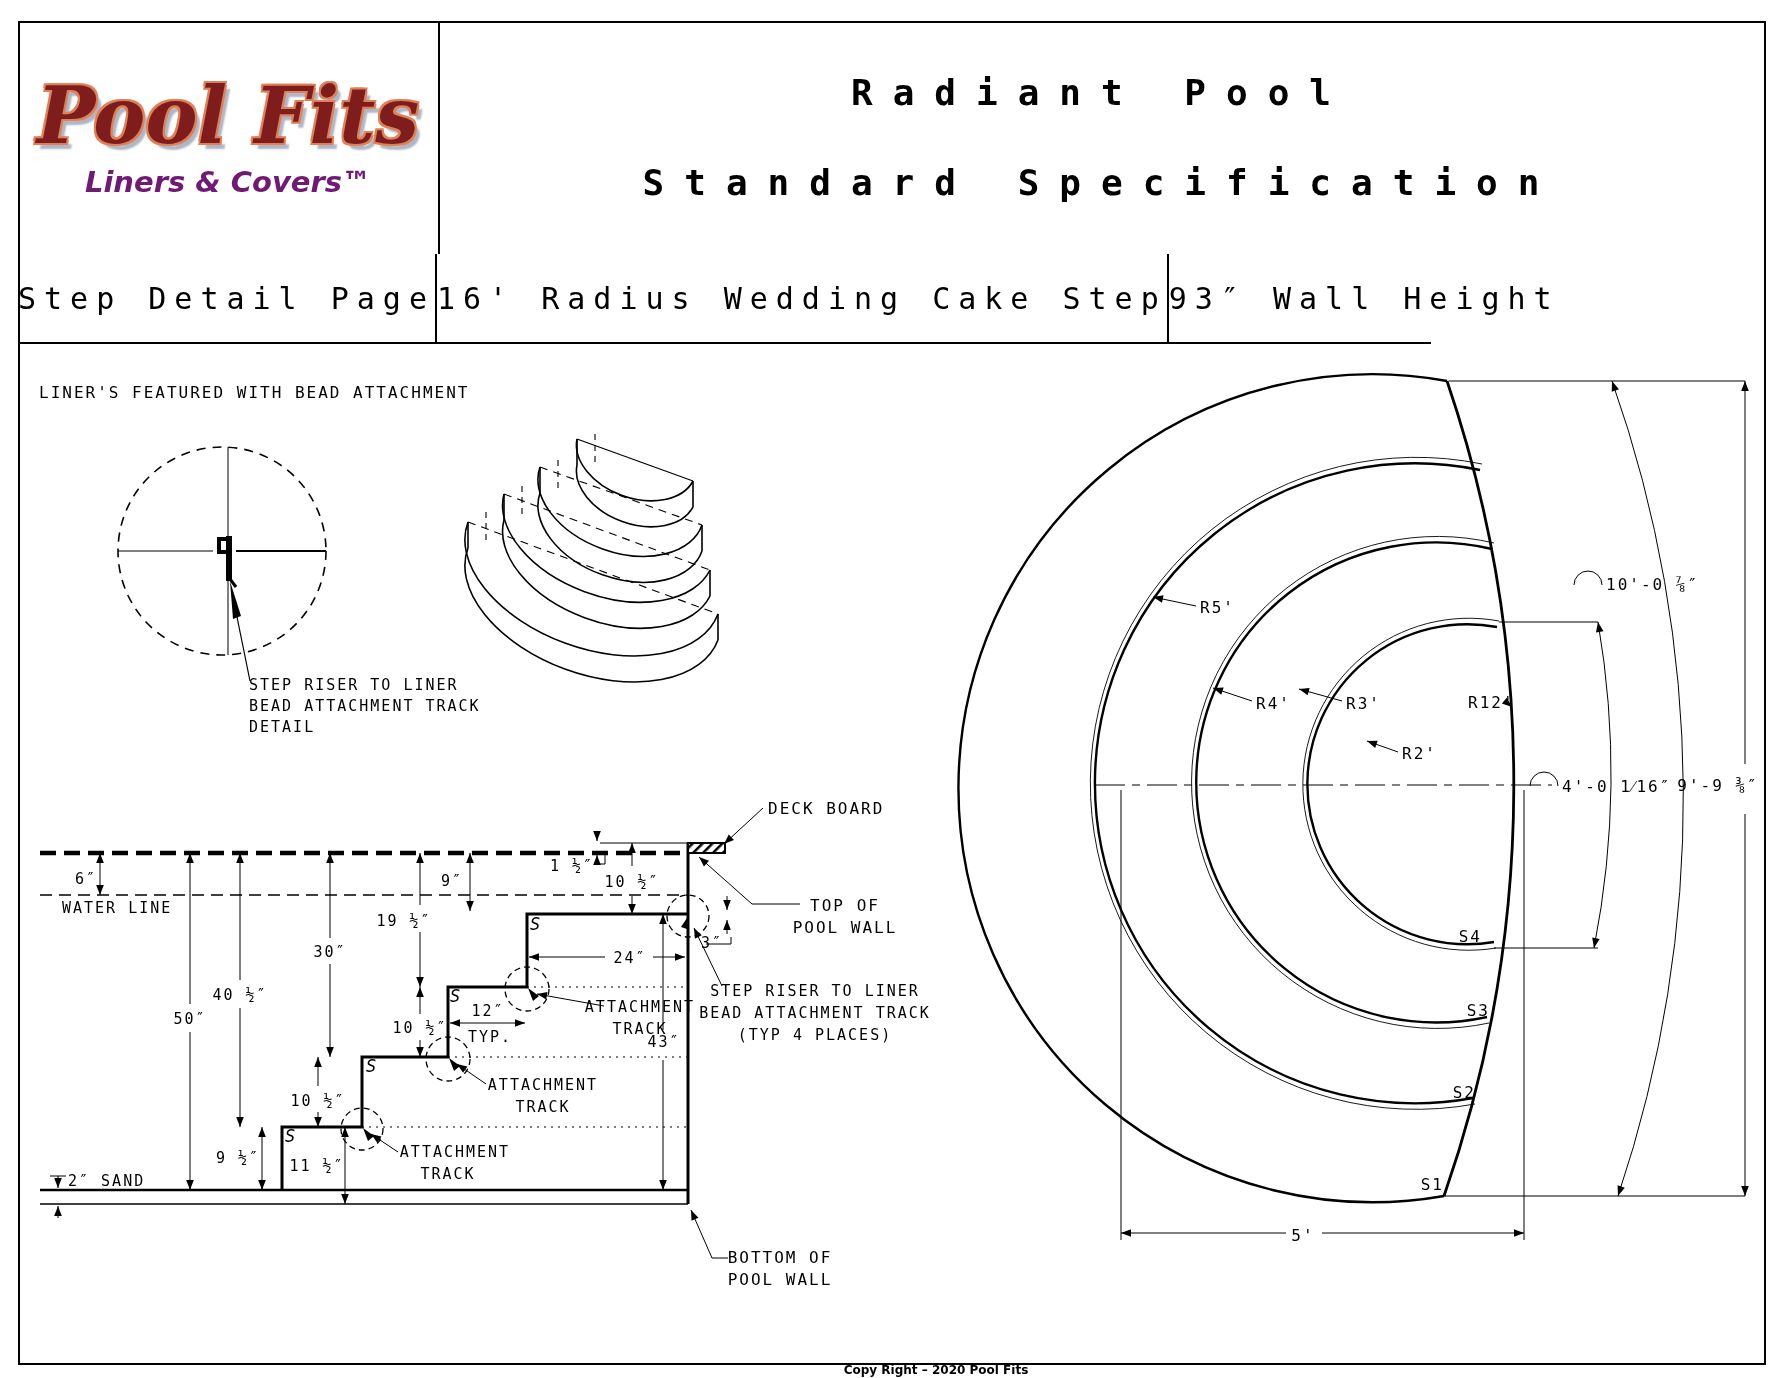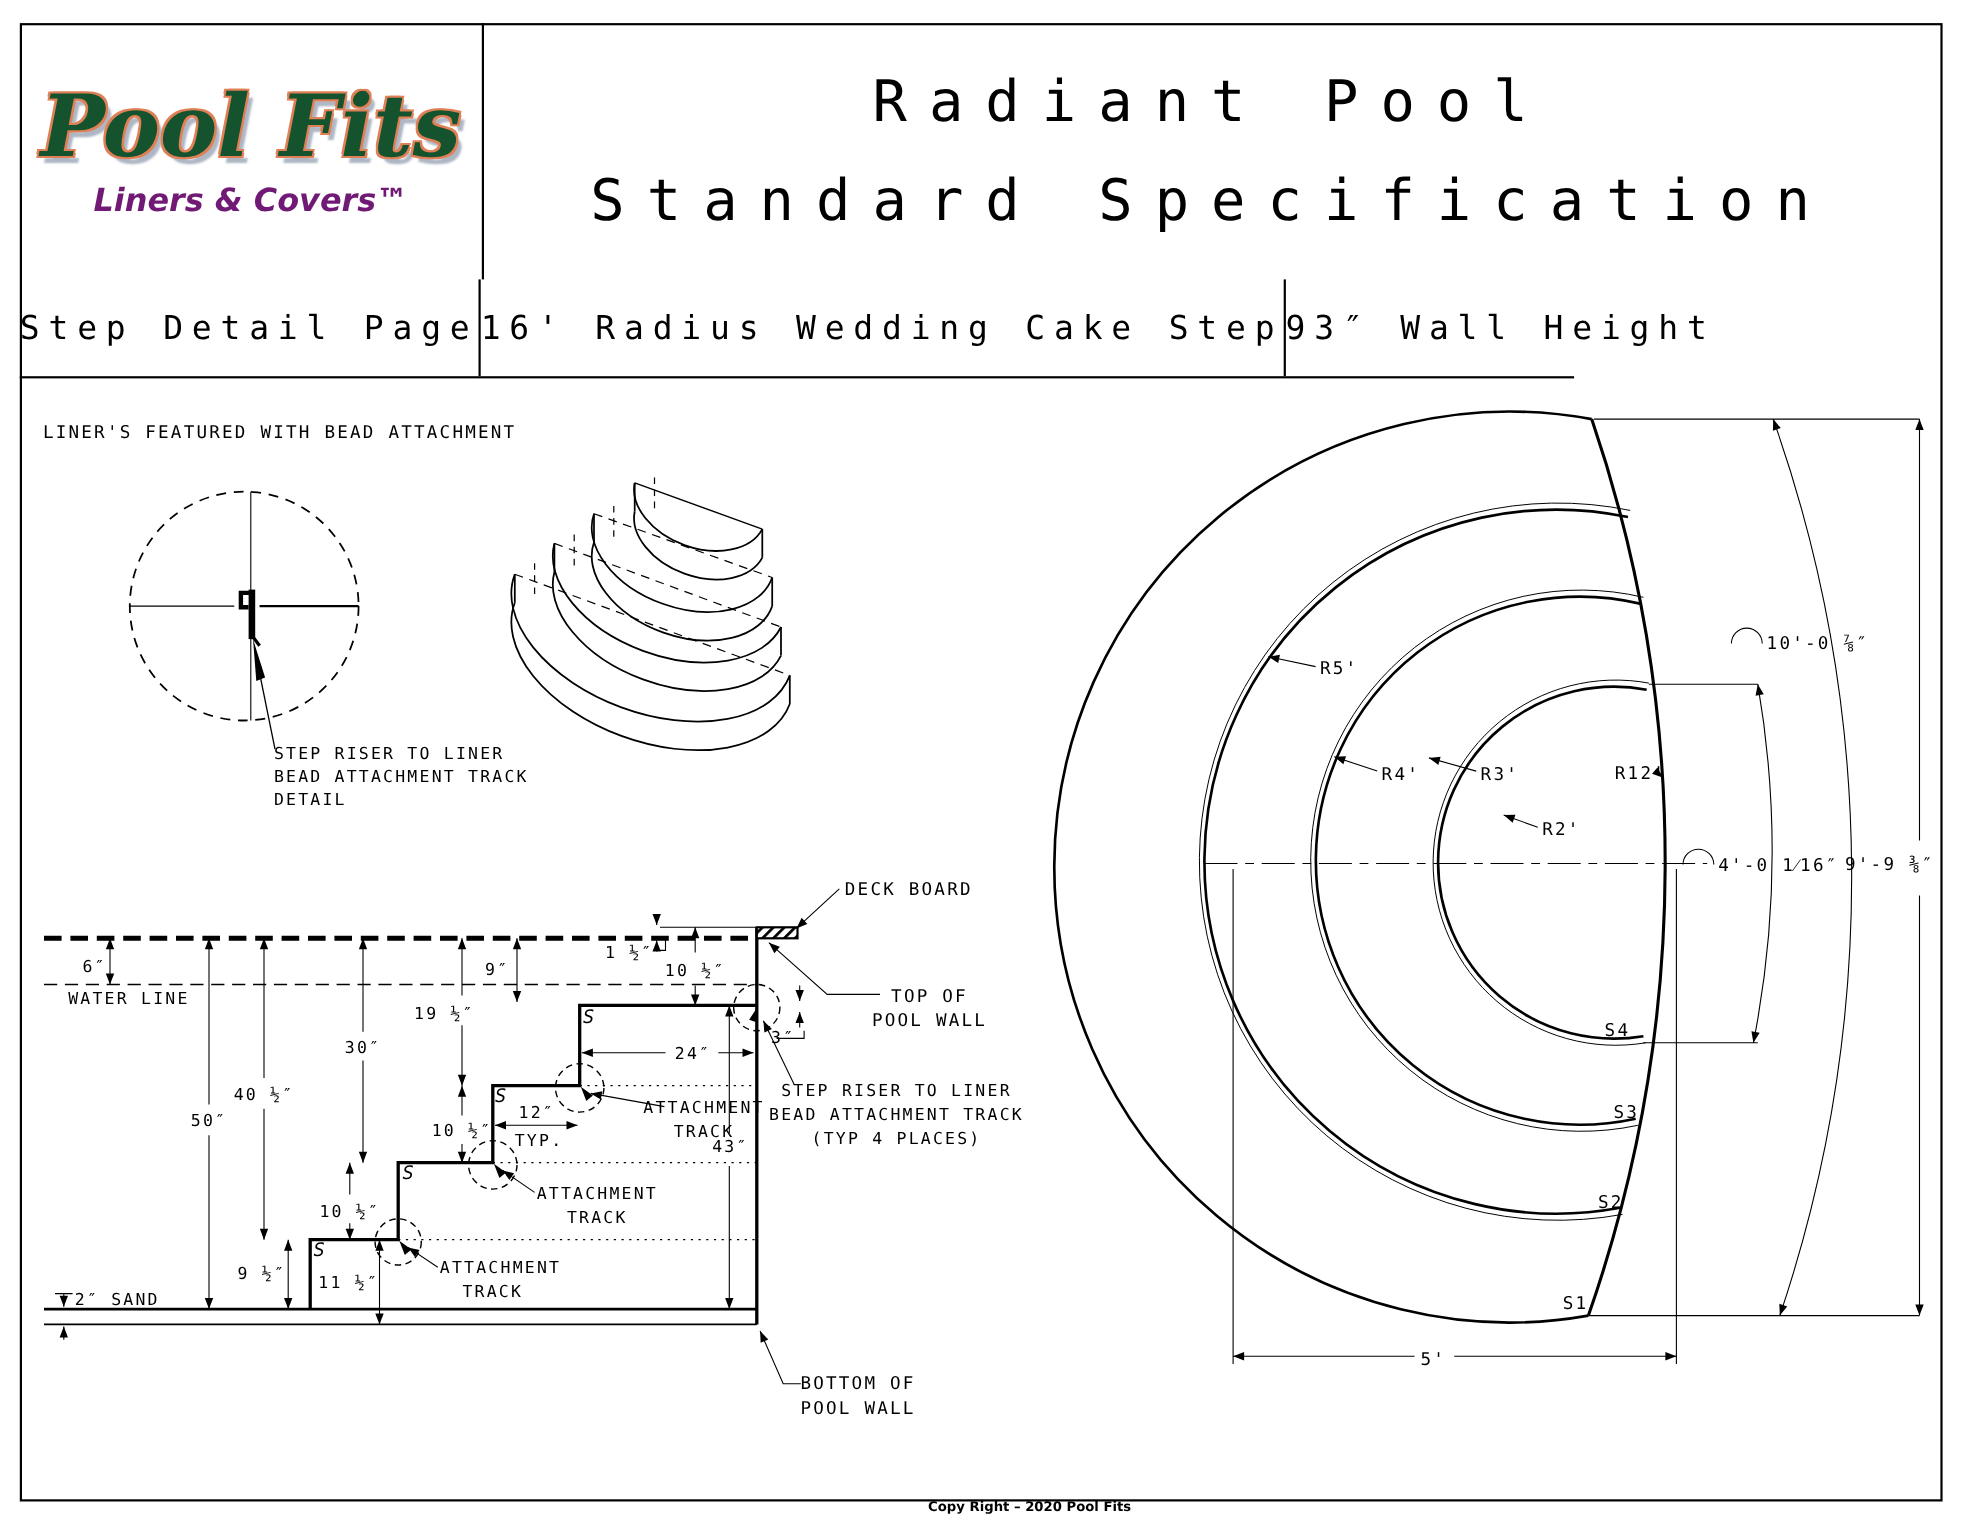--- a/index.html
+++ b/index.html
@@ -4,27 +4,27 @@
 <style>
   html,body{margin:0;padding:0;}
   body{width:1784px;height:1378px;background:#fff;position:relative;overflow:hidden;
        font-family:"DejaVu Sans Mono",monospace;color:#000;}
   .abs{position:absolute;}
   
   .page-border{left:18px;top:21px;width:1744px;height:1340px;border:2px solid #000;}
   .logo-box{left:18px;top:21px;width:420px;height:233px;border-right:2px solid #000;
             display:flex;flex-direction:column;align-items:center;justify-content:center;}
   .logo-script{font-family:"DejaVu Serif",serif;font-style:italic;font-weight:bold;
-               font-size:78px;line-height:1.0;color:#14532d;
+               font-size:78px;line-height:1.0;color:#7f1d1d;
                text-shadow:2px 2px 0 #e08057,-2px -2px 0 #e08057,2px -2px 0 #e08057,-2px 2px 0 #e08057,5px 6px 2px #aeb6c4;}
   .logo-sub{font-family:"DejaVu Sans","Liberation Sans",sans-serif;font-weight:bold;font-style:italic;
             font-size:29px;margin-top:10px;letter-spacing:0px;color:#701a75;}
   .title-box{left:438px;top:21px;width:1326px;height:233px;display:flex;flex-direction:column;
              align-items:center;justify-content:center;}
-  .cad-title{font-size:52px;letter-spacing:20px;line-height:90px;white-space:nowrap;font-weight:400;}
+  .cad-title{font-size:36px;letter-spacing:20px;line-height:90px;white-space:nowrap;font-weight:700;}
   .subheader{left:18px;top:254px;width:1413px;height:88px;display:flex;border-bottom:2px solid #000;}
   .subcell{display:flex;align-items:center;justify-content:center;font-size:30px;letter-spacing:8px;
            white-space:nowrap;}
   .subcell.c1{width:459px;}
   .subcell.c2{width:797px;border-left:2px solid #000;}
   .subcell.c3{flex:1;border-left:2px solid #000;}
   .copyright{left:0;top:1363px;width:1784px;text-align:center;
              font-family:"DejaVu Sans","Liberation Sans",sans-serif;font-weight:bold;font-size:12px;padding-left:44px;}
   
   svg{position:absolute;left:0;top:0;}

